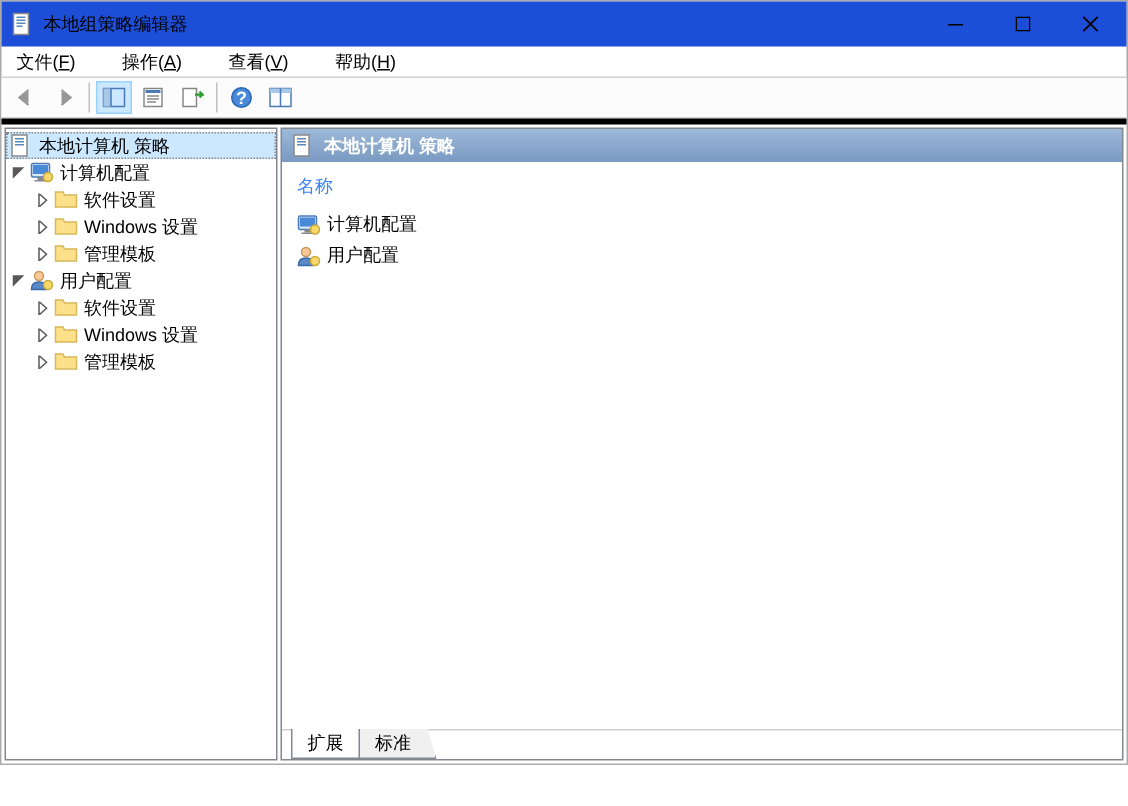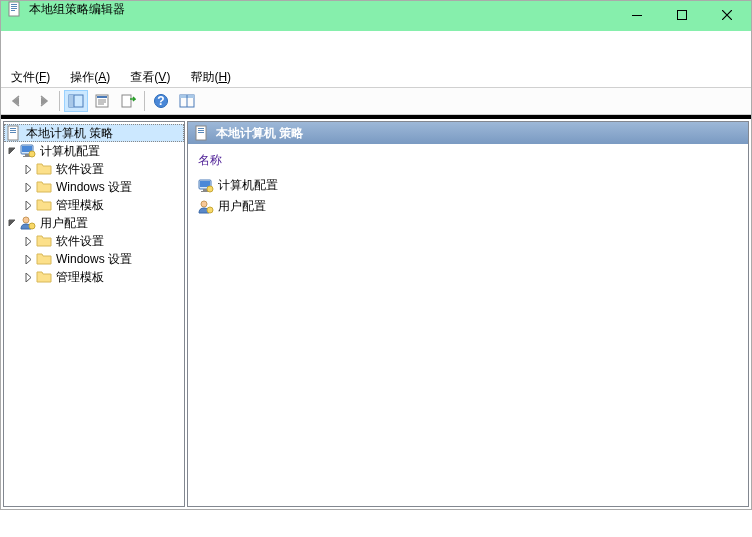--- a/index.html
+++ b/index.html
@@ -1,26 +1,26 @@
 <!DOCTYPE html>
 <html><head>
   <meta charset="utf-8">
   <style>
     * { box-sizing: border-box; margin: 0; padding: 0; font-family: "Microsoft YaHei", "Segoe UI", sans-serif; font-size: 12px; }
     body { background: #fff; width: 752px; height: 537px; overflow: hidden; position: relative; }
     
     .window { width: 752px; height: 510px; background: #fff; border: 1px solid #aaa; display: flex; flex-direction: column; }
     
-    .titlebar { height: 30px; display: flex; align-items: flex-start; padding: 0 2px 0 6px; background: #86efac; }
+    .titlebar { height: 30px; display: flex; align-items: center; padding: 0 2px 0 6px; background: #1d4ed8; }
     .titlebar .title-icon { width: 16px; height: 16px; margin-right: 6px; }
     .titlebar .title { flex: 1; font-size: 12px; color: #000; }
     .titlebar .win-controls { display: flex; }
     .titlebar .win-btn { width: 45px; height: 28px; display: flex; align-items: center; justify-content: center; cursor: pointer; }
     
-    .menubar { height: 20px; display: flex; align-items: center; padding: 0 4px; gap: 8px; margin-top: 36px; }
+    .menubar { height: 20px; display: flex; align-items: center; padding: 0 4px; gap: 19px; }
     .menubar .menu-item { padding: 2px 6px; cursor: pointer; font-size: 12px; }
     .menubar .menu-item .accel { text-decoration: underline; }
     
     .toolbar { height: 28px; border-top: 1px solid #d0d0d0; border-bottom: 1px solid #d0d0d0; display: flex; align-items: center; padding: 0 4px; gap: 2px; background: #fcfcfc; }
     .toolbar .tb-btn { width: 24px; height: 22px; display: flex; align-items: center; justify-content: center; cursor: pointer; border: 1px solid transparent; }
     .toolbar .tb-btn.active { background: #cce8ff; border-color: #99d1ff; }
     .toolbar .tb-btn.disabled { opacity: 0.4; cursor: default; }
     .toolbar .sep { width: 1px; height: 20px; background: #c0c0c0; margin: 0 2px; }
     
     .body { flex: 1; display: flex; border-top: 4px solid #000000; overflow: hidden; }
@@ -35,21 +35,21 @@
     .tree-label { font-size: 12px; color: #000; }
     
     .content-pane { flex: 1; border: 1px solid #828790; margin: 2px 2px 2px 1px; display: flex; flex-direction: column; background: #fff; }
     .content-header { background: linear-gradient(to bottom, #9db8d8, #7a9ac2); color: #fff; padding: 3px 6px; display: flex; align-items: center; height: 22px; }
     .content-header .ch-icon { width: 16px; height: 16px; margin-right: 6px; }
     .content-header .ch-title { font-size: 12px; color: #fff; font-weight: bold; }
     .content-body { flex: 1; display: flex; padding: 8px 10px; }
     .content-left { width: 205px; }
     .content-desc { font-size: 12px; color: #000; }
     .content-right { flex: 1; }
-    .list-header { font-size: 12px; color: #4c1d95; margin-bottom: 6px; }
+    .list-header { font-size: 12px; color: #3b82f6; margin-bottom: 6px; }
     .list-item { display: flex; align-items: center; padding: 2px 0; cursor: pointer; }
     .list-item .li-icon { width: 16px; height: 16px; margin-right: 4px; }
     .list-item .li-label { font-size: 12px; }
     
     .tabs-bar { height: 20px; display: flex; align-items: flex-end; padding-left: 6px; border-top: 1px solid #d0d0d0; background: #fff; }
     .tab { padding: 1px 10px; border: 1px solid #828790; border-top: none; background: #fff; font-size: 12px; cursor: pointer; position: relative; margin-right: -1px; }
     .tab.active { background: #fff; z-index: 2; }
     .tab.inactive { background: #f0f0f0; -webkit-clip-path: polygon(0 0, calc(100% - 6px) 0, 100% 100%, 0 100%); clip-path: polygon(0 0, calc(100% - 6px) 0, 100% 100%, 0 100%); padding-right: 16px; }
     .folder-svg { display: block; }
   </style>
@@ -325,16 +325,20 @@
                   <circle cx="6" cy="5" r="3" fill="#f8c898" stroke="#c89858"></circle>
                   <path d="M1 14 Q1 9 6 9 Q11 9 11 14 Z" fill="#5a88c8" stroke="#3a68a8"></path>
                   <circle cx="12" cy="11" r="3" fill="#f8d868" stroke="#c8a838"></circle>
                 </svg>
             </span>
             <span class="li-label">用户配置</span>
           </div>
         </div>
       </div>
 
+      <div class="tabs-bar">
+        <div class="tab active">扩展</div>
+        <div class="tab inactive">标准</div>
+      </div>
     </div>
 
   </div>
 </div>
 
 </body></html>

